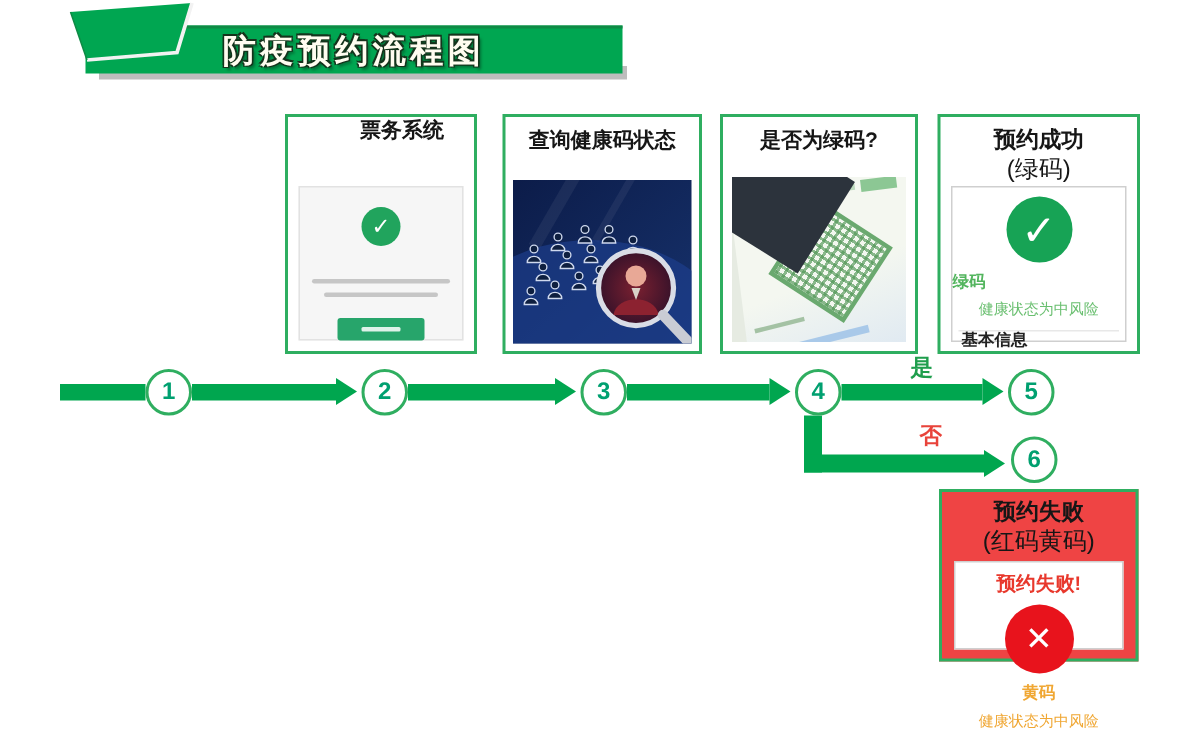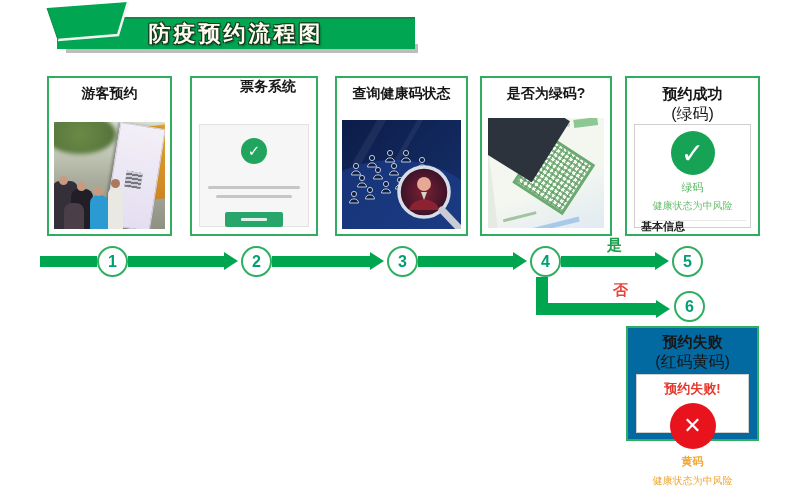--- a/index.html
+++ b/index.html
@@ -62,38 +62,38 @@
               border:3px solid #6aa96f;background-color:#f2f7ef;background-image:
               repeating-linear-gradient(0deg,rgba(80,150,85,.65) 0 2px,transparent 2px 5px),
               repeating-linear-gradient(90deg,rgba(80,150,85,.65) 0 2px,transparent 2px 5px);}
   .photo4 .bluebar{position:absolute;left:8px;bottom:5px;width:74px;height:5px;background:#a9c9e9;transform:rotate(-7deg);}
   .photo4 .gtxt{position:absolute;left:6px;bottom:20px;width:34px;height:3px;background:#a4c2a4;transform:rotate(-7deg);}
 
   
   .card5{position:absolute;left:7px;right:7px;top:46px;bottom:6px;background:#fff;border:1px solid #cfcfcf;}
   .check-lg{width:44px;height:44px;border-radius:50%;background:#17a355;color:#fff;font-size:28px;font-weight:bold;
             display:flex;align-items:center;justify-content:center;margin:6px auto 0;}
-  .green-code{margin-top:5px;text-align:center;font-size:11px;font-weight:normal;color:#53b55e;}
+  .green-code{margin-top:5px;font-size:11px;font-weight:bold;color:#53b55e;}
   .green-status{margin-top:4px;text-align:center;font-size:10px;color:#6abf70;}
   .basic-info{margin:6px 0 0 6px;font-size:11px;font-weight:bold;color:#222;}
   .card5-footer{position:absolute;left:4px;right:4px;bottom:2px;border-top:1px solid #e8e8e8;height:4px;}
 
   
   .num{position:absolute;width:31px;height:31px;border:2px solid #2fae60;border-radius:50%;background:#fff;
        box-sizing:border-box;display:flex;align-items:center;justify-content:center;
        font-weight:bold;font-size:16px;color:#00a070;z-index:3;}
   .bar{position:absolute;height:11px;background:#00a64f;z-index:1;}
   .vbar{position:absolute;width:12px;background:#00a64f;z-index:1;}
   .ahead{position:absolute;width:0;height:0;border-top:9px solid transparent;border-bottom:9px solid transparent;
          border-left:14px solid #00a64f;z-index:1;}
   .lbl{position:absolute;font-size:15px;font-weight:bold;z-index:2;}
   .lbl.yes{color:#1f9e4d;} .lbl.no{color:#e8433a;}
 
   
-  #b6{position:absolute;left:626px;top:326px;width:133px;height:115px;background:#0369a1;
+  #b6{position:absolute;left:626px;top:326px;width:133px;height:115px;background:#ef4444;
       border:2px solid #2fae60;box-sizing:border-box;}
   .card6{position:absolute;left:8px;right:8px;top:46px;bottom:6px;background:#fff;border:1px solid #cfcfcf;}
   .fail-head{margin-top:5px;text-align:center;font-size:13px;font-weight:bold;color:#e8382c;}
   .cross-lg{width:46px;height:46px;border-radius:50%;background:#e8131c;color:#fff;font-size:22px;font-weight:bold;
             display:flex;align-items:center;justify-content:center;margin:5px auto 0;}
   .yellow-code{margin-top:5px;text-align:center;font-size:11px;font-weight:bold;color:#f0a733;}
   .yellow-status{margin-top:5px;text-align:center;font-size:10px;color:#f0a733;}
 </style>
 </head>
 <body>
@@ -103,40 +103,20 @@
   <div class="banner-shadow"></div>
   <div class="banner-bar">
     <span class="banner-title">防疫预约流程图</span>
   </div>
   <svg class="banner-fold" width="92" height="46" viewBox="0 0 92 46">
     <polygon points="3,7 84,1 74,34 14,39" fill="#00a651"></polygon>
     <polyline points="84,1 74,34 14,39" fill="none" stroke="#f2f2f2" stroke-width="2.5"></polyline>
     <polyline points="3,7 14,39" fill="none" stroke="#0e8a45" stroke-width="1"></polyline>
   </svg>
 
-  <div class="step" id="b1">
-    <div class="step-title">游客预约</div>
-    <div class="photo1">
-      <div class="sky"></div>
-      <div class="trees"></div>
-      <div class="tent"></div>
-      <div class="stand">
-        <div class="qr-small"></div>
-      </div>
-      <div class="blob" style="left:-2px;bottom:-6px;width:26px;height:54px;background:#352f3a;"></div>
-      <div class="head" style="left:5px;bottom:44px;"></div>
-      <div class="blob" style="left:17px;bottom:-6px;width:22px;height:46px;background:#221e26;"></div>
-      <div class="head" style="left:23px;bottom:38px;"></div>
-      <div class="blob" style="left:36px;bottom:-2px;width:18px;height:36px;background:#2f99cf;"></div>
-      <div class="head" style="left:40px;bottom:33px;"></div>
-      <div class="blob" style="left:54px;bottom:0;width:15px;height:42px;background:#eae8e3;"></div>
-      <div class="head" style="left:57px;bottom:41px;background:#a97a5f;"></div>
-      <div class="blob" style="left:10px;bottom:-4px;width:20px;height:30px;background:#4a3f48;"></div>
-    </div>
-  </div>
 
   <div class="step" id="b2">
     <div class="step-sub" style="font-size:14px;font-weight:bold;padding-left:28px;">票务系统</div>
     <div class="card2">
       <div class="check-sm">
           <span>✓</span>
         </div>
       <div class="tline" style="width:86%;margin-top:22px;"></div>
       <div class="tline" style="width:70%;"></div>
       <div class="btn2">

